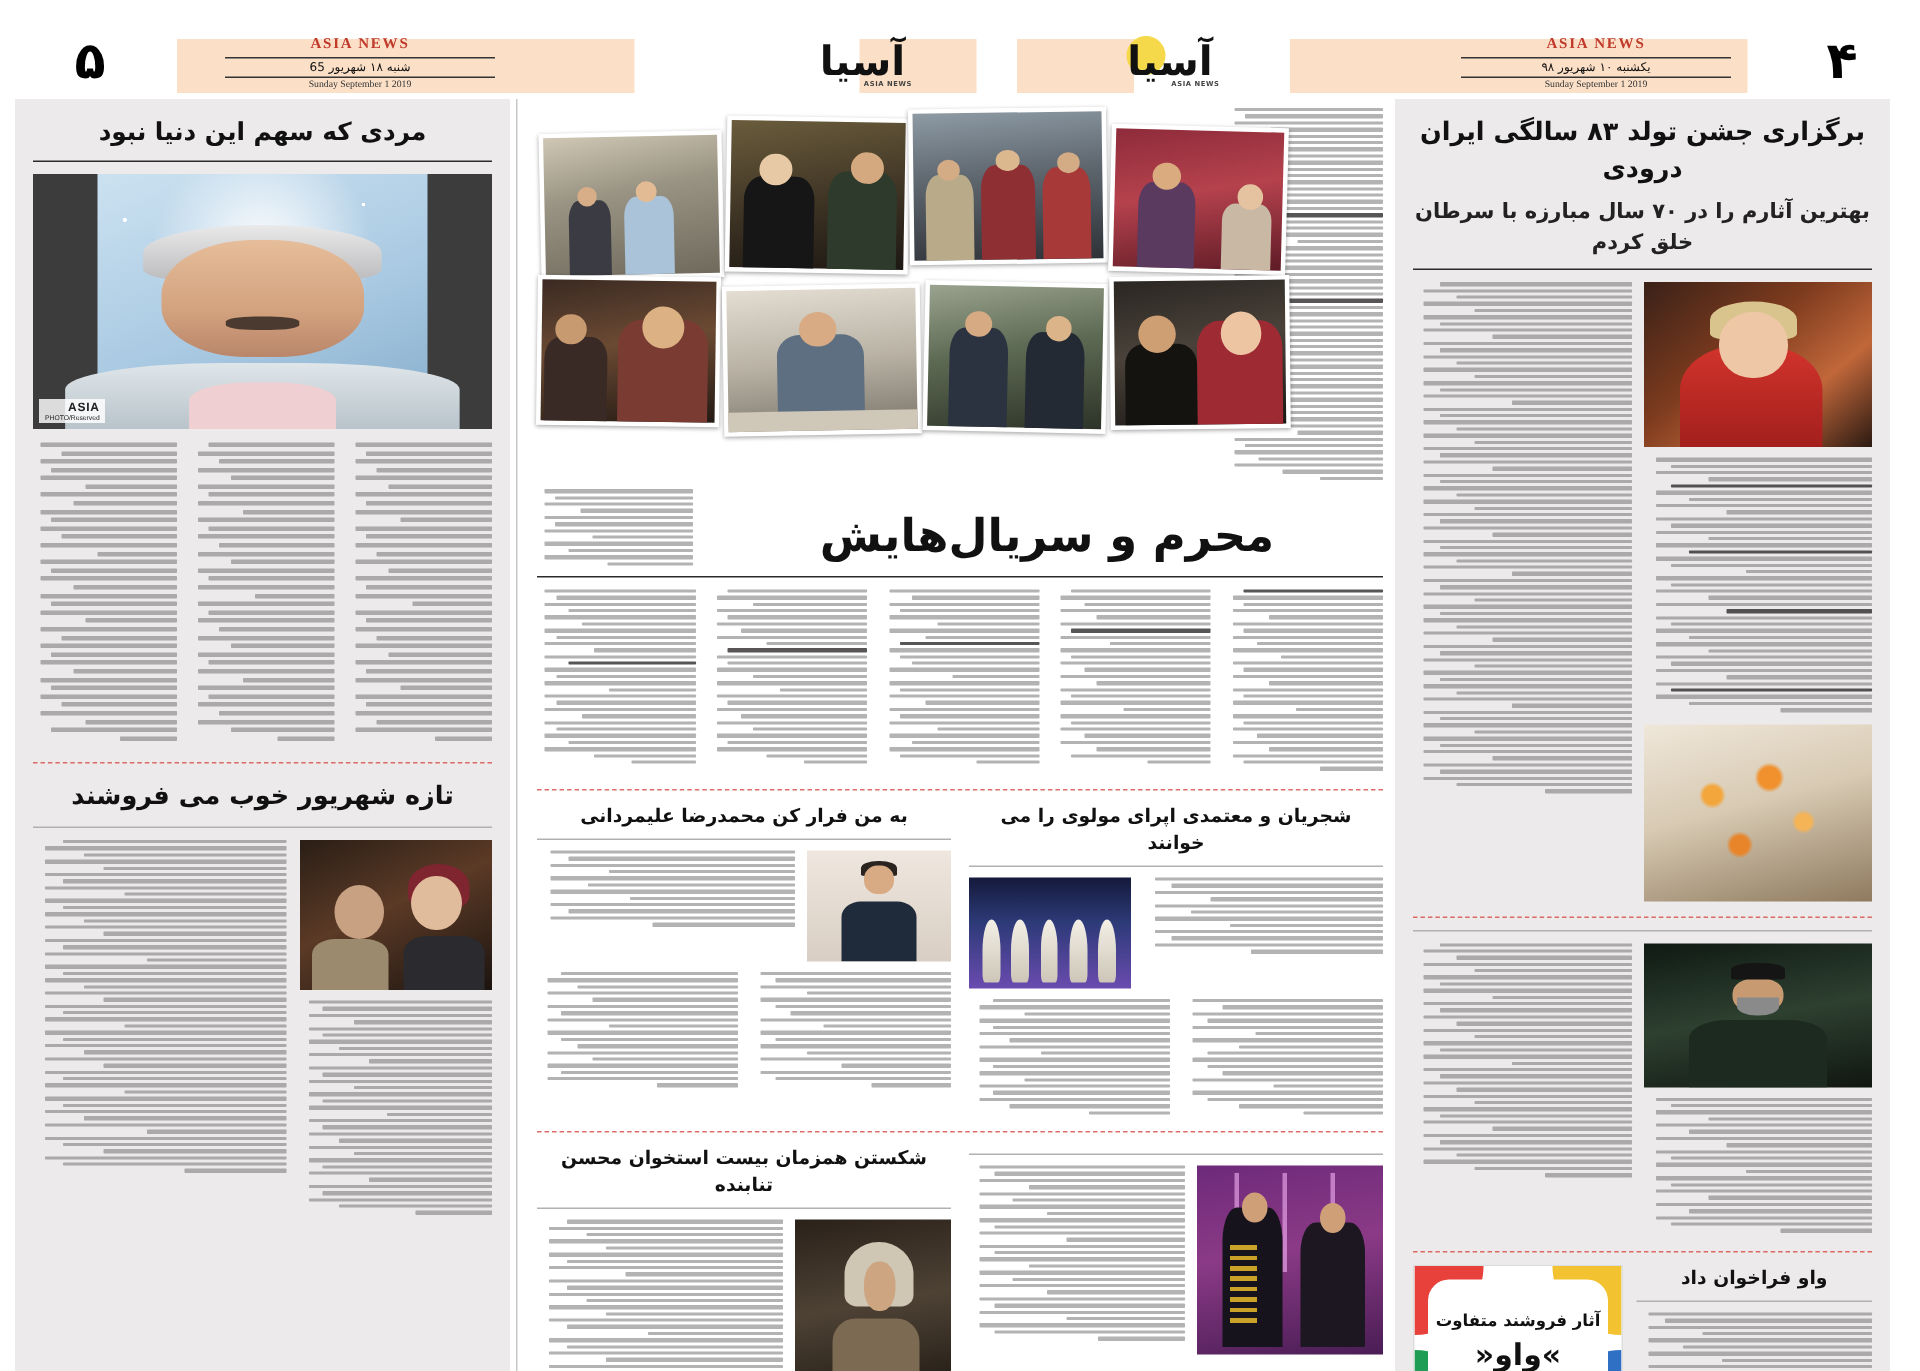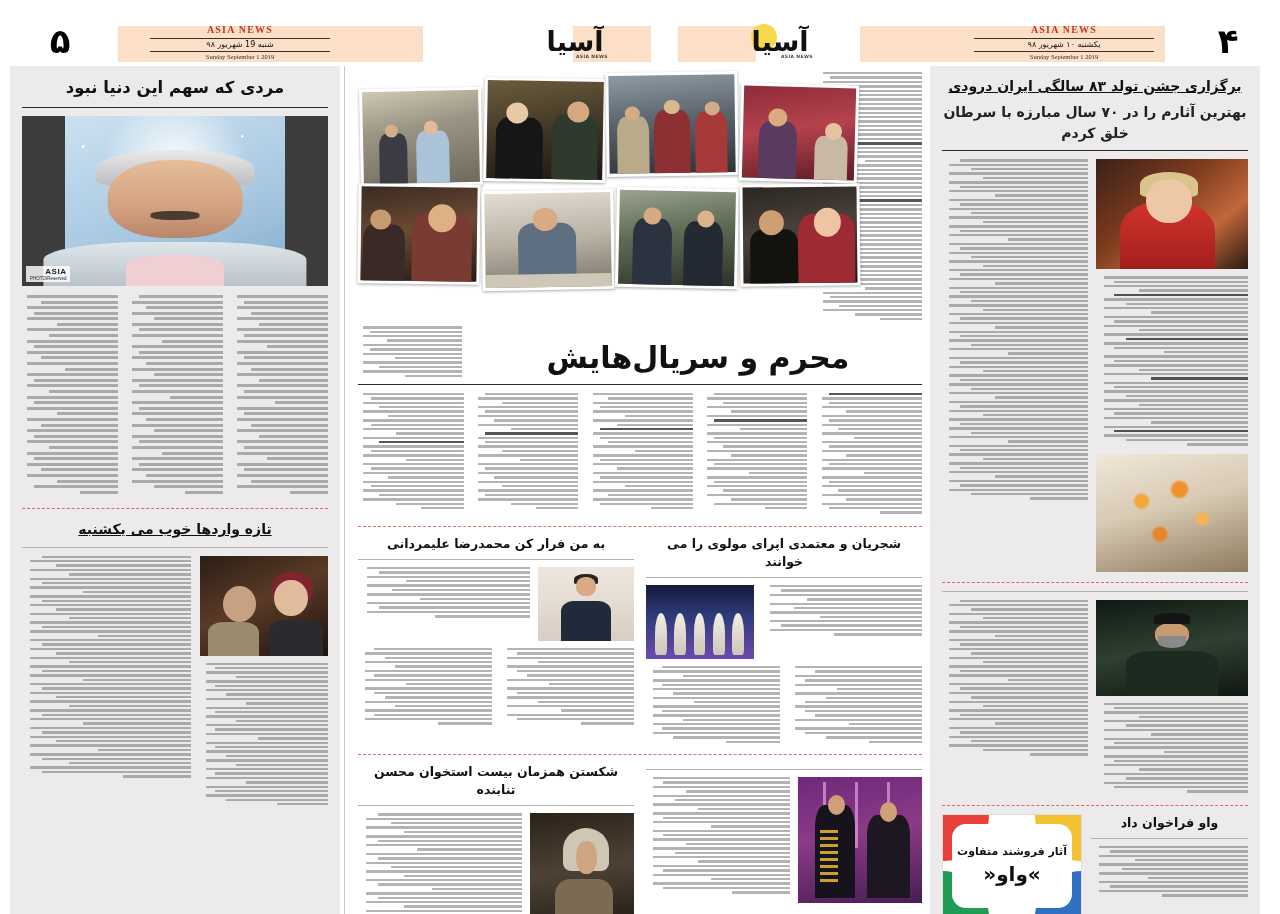--- a/index.html
+++ b/index.html
@@ -84,21 +84,21 @@
   .panel.right  { left: 930px; width: 330px;  background: #eceaea; }
 
   .vrule { position: absolute; top: 0; width: 1px; height: 848px; background: #c9c6c6; }
 
   
   .hl {
     direction: rtl; text-align: center; color: #111;
     font-weight: 700; line-height: 1.45;
   }
   .hl.xl   { font-size: 16.5px; }
-  .hl.lg   { font-size: 14px; text-decoration: underline; }
+  .hl.lg   { font-size: 17px; }
   .hl.md   { font-size: 12.5px; }
   .hl.huge { font-size: 30px; letter-spacing: -0.5px; }
   .sub {
     direction: rtl; text-align: center; font-size: 14px;
     font-weight: 700; color: #222; line-height: 1.5;
   }
 
   .rule-red {
     height: 0; border-top: 1px dashed #d9534f; opacity: .85; margin: 4px 0;
   }
@@ -300,21 +300,21 @@
     <div class="mast-band left"></div>
     <div class="mast-band mid-l"></div>
     <div class="mast-band mid-r"></div>
     <div class="mast-band right"></div>
 
     <div class="folio left">۵</div>
     <div class="folio right">۴</div>
 
     <div class="mast-info left">
       <div class="mast-brand">ASIA NEWS</div>
-      <div class="mast-date-fa">شنبه 19 شهریور ۹۸</div>
+      <div class="mast-date-fa">شنبه ۱۸ شهریور 65</div>
       <div class="mast-date-en">Sunday  September 1  2019</div>
     </div>
 
     <div class="mast-info right">
       <div class="mast-brand">ASIA NEWS</div>
       <div class="mast-date-fa">یکشنبه ۱۰ شهریور ۹۸</div>
       <div class="mast-date-en">Sunday  September 1  2019</div>
     </div>
 
     <div class="logo-asia l">
@@ -465,21 +465,21 @@
               <div class="ln w80"></div>
               <div class="ln w95"></div>
             <div class="ln w64"></div>
               <div class="ln w88"></div>
               <div class="ln w40"></div>
           </div>
         </div>
 
         <div class="rule-red" style="margin:12px 0 10px;"></div>
 
-        <div class="hl lg">تازه واردها خوب می یکشنبه</div>
+        <div class="hl lg">تازه شهریور خوب می فروشند</div>
         <div class="rule-thin" style="margin:7px 0 8px;"></div>
 
         <div style="display:flex; direction:rtl; gap:9px;">
           <div style="flex:0 0 128px;">
             <div class="photo ph-duo" style="height:100px;">
               <div class="body1"></div>
               <div class="body2"></div>
               <div class="h1"></div>
               <div class="hair2"></div>
               <div class="h2"></div>

